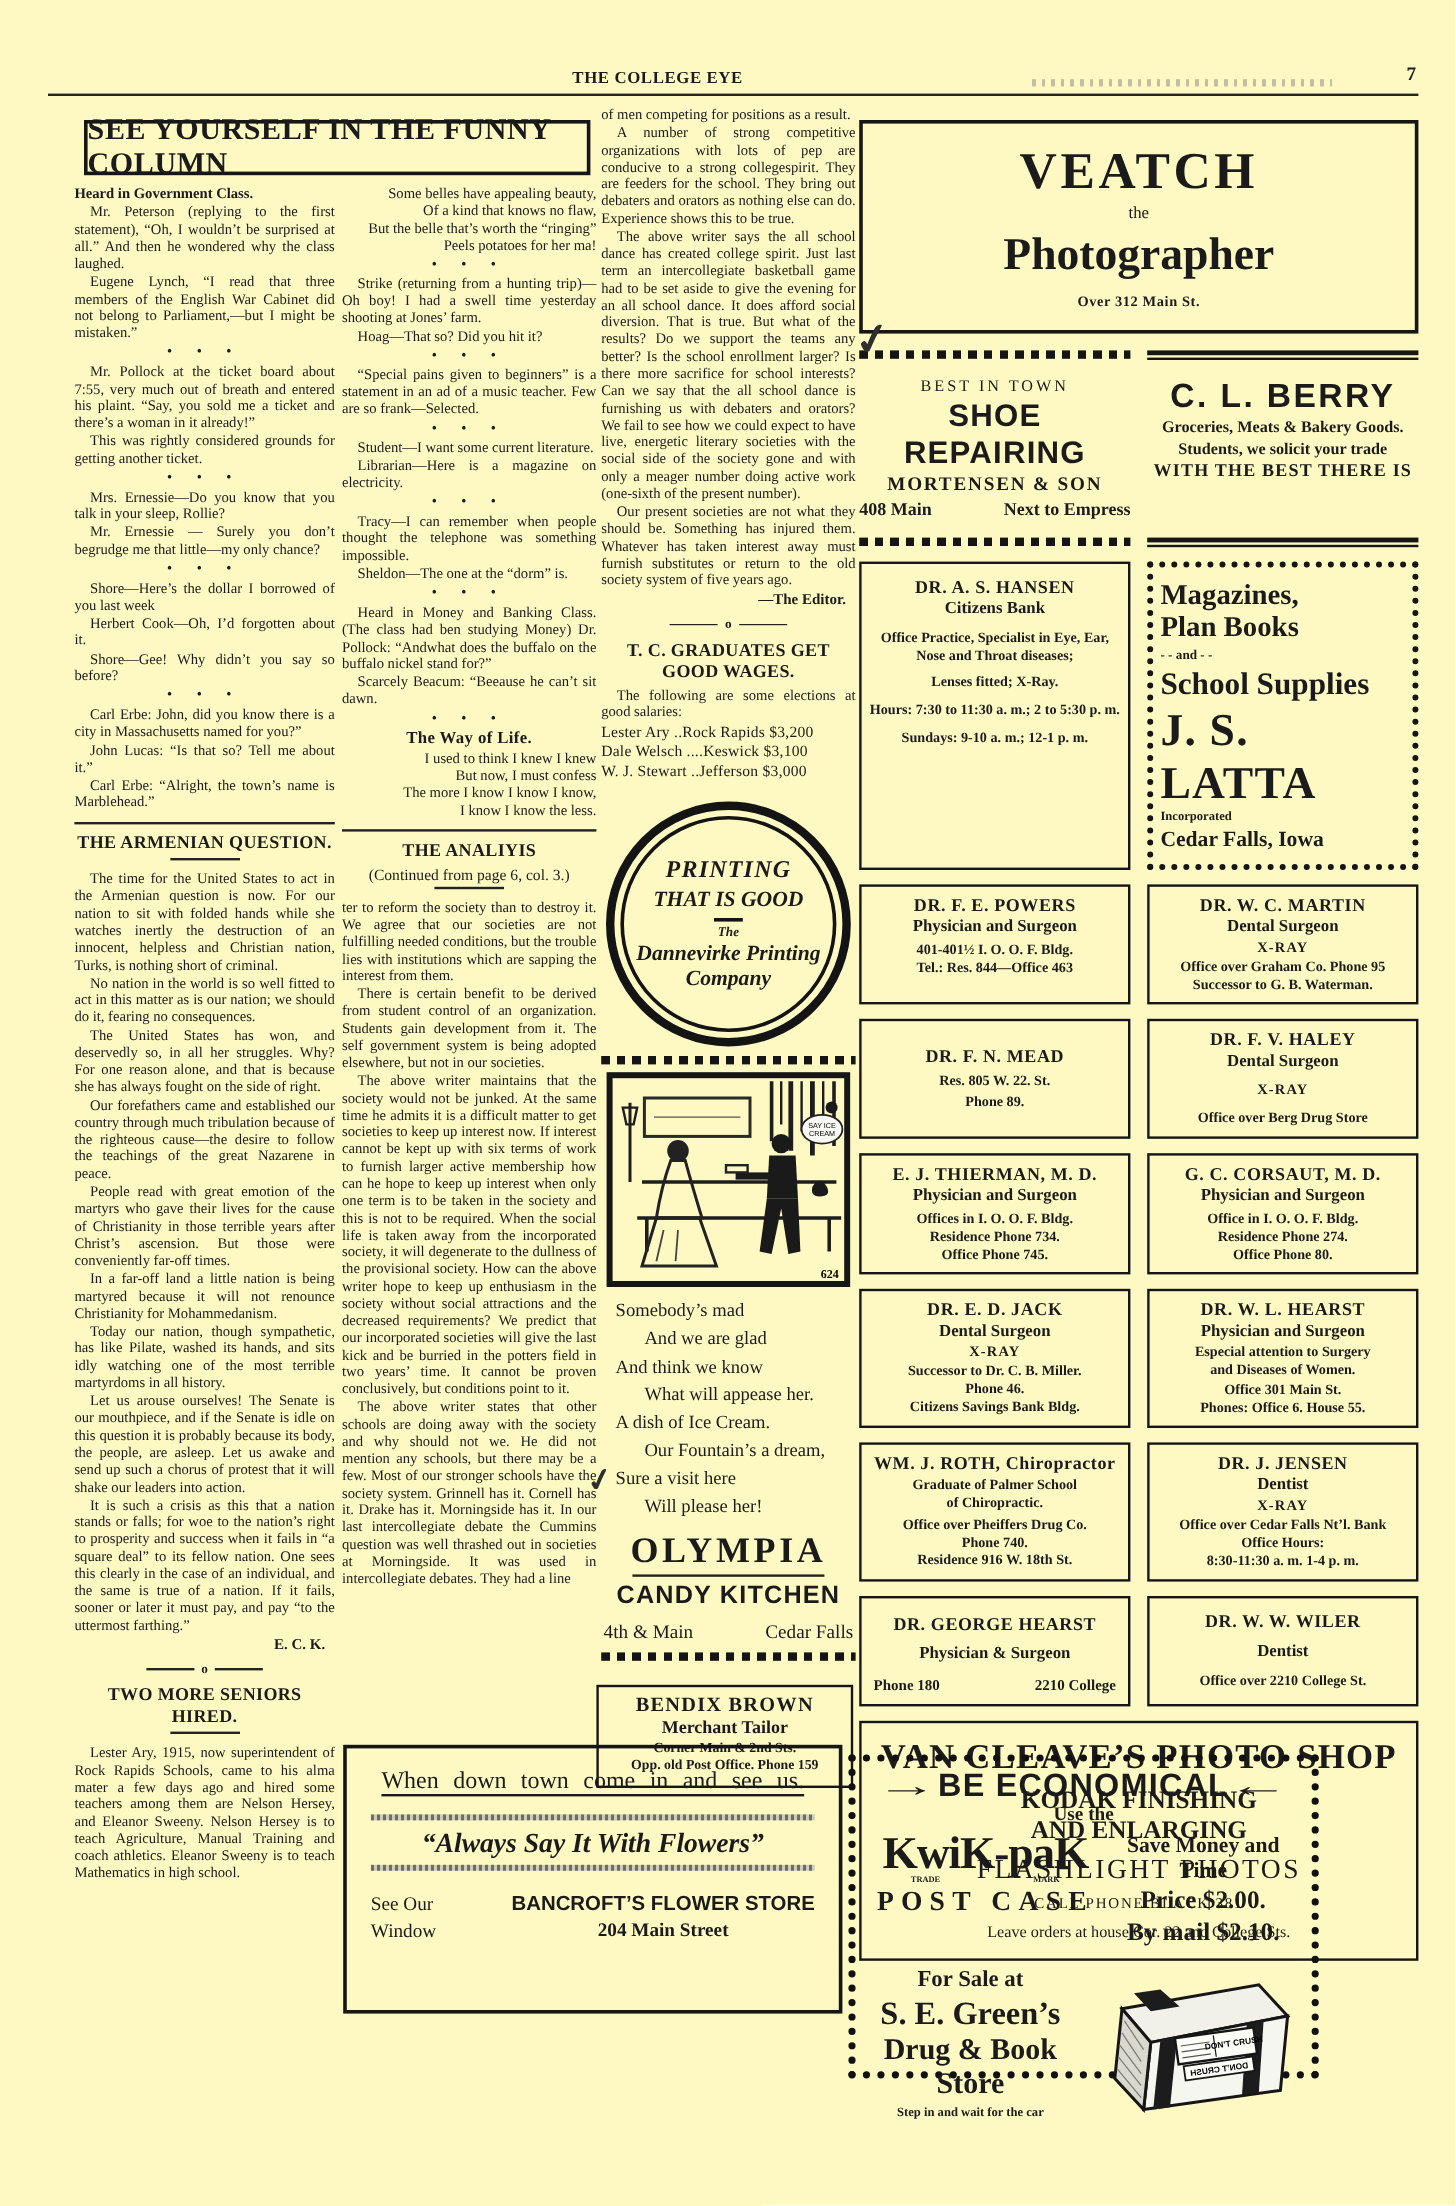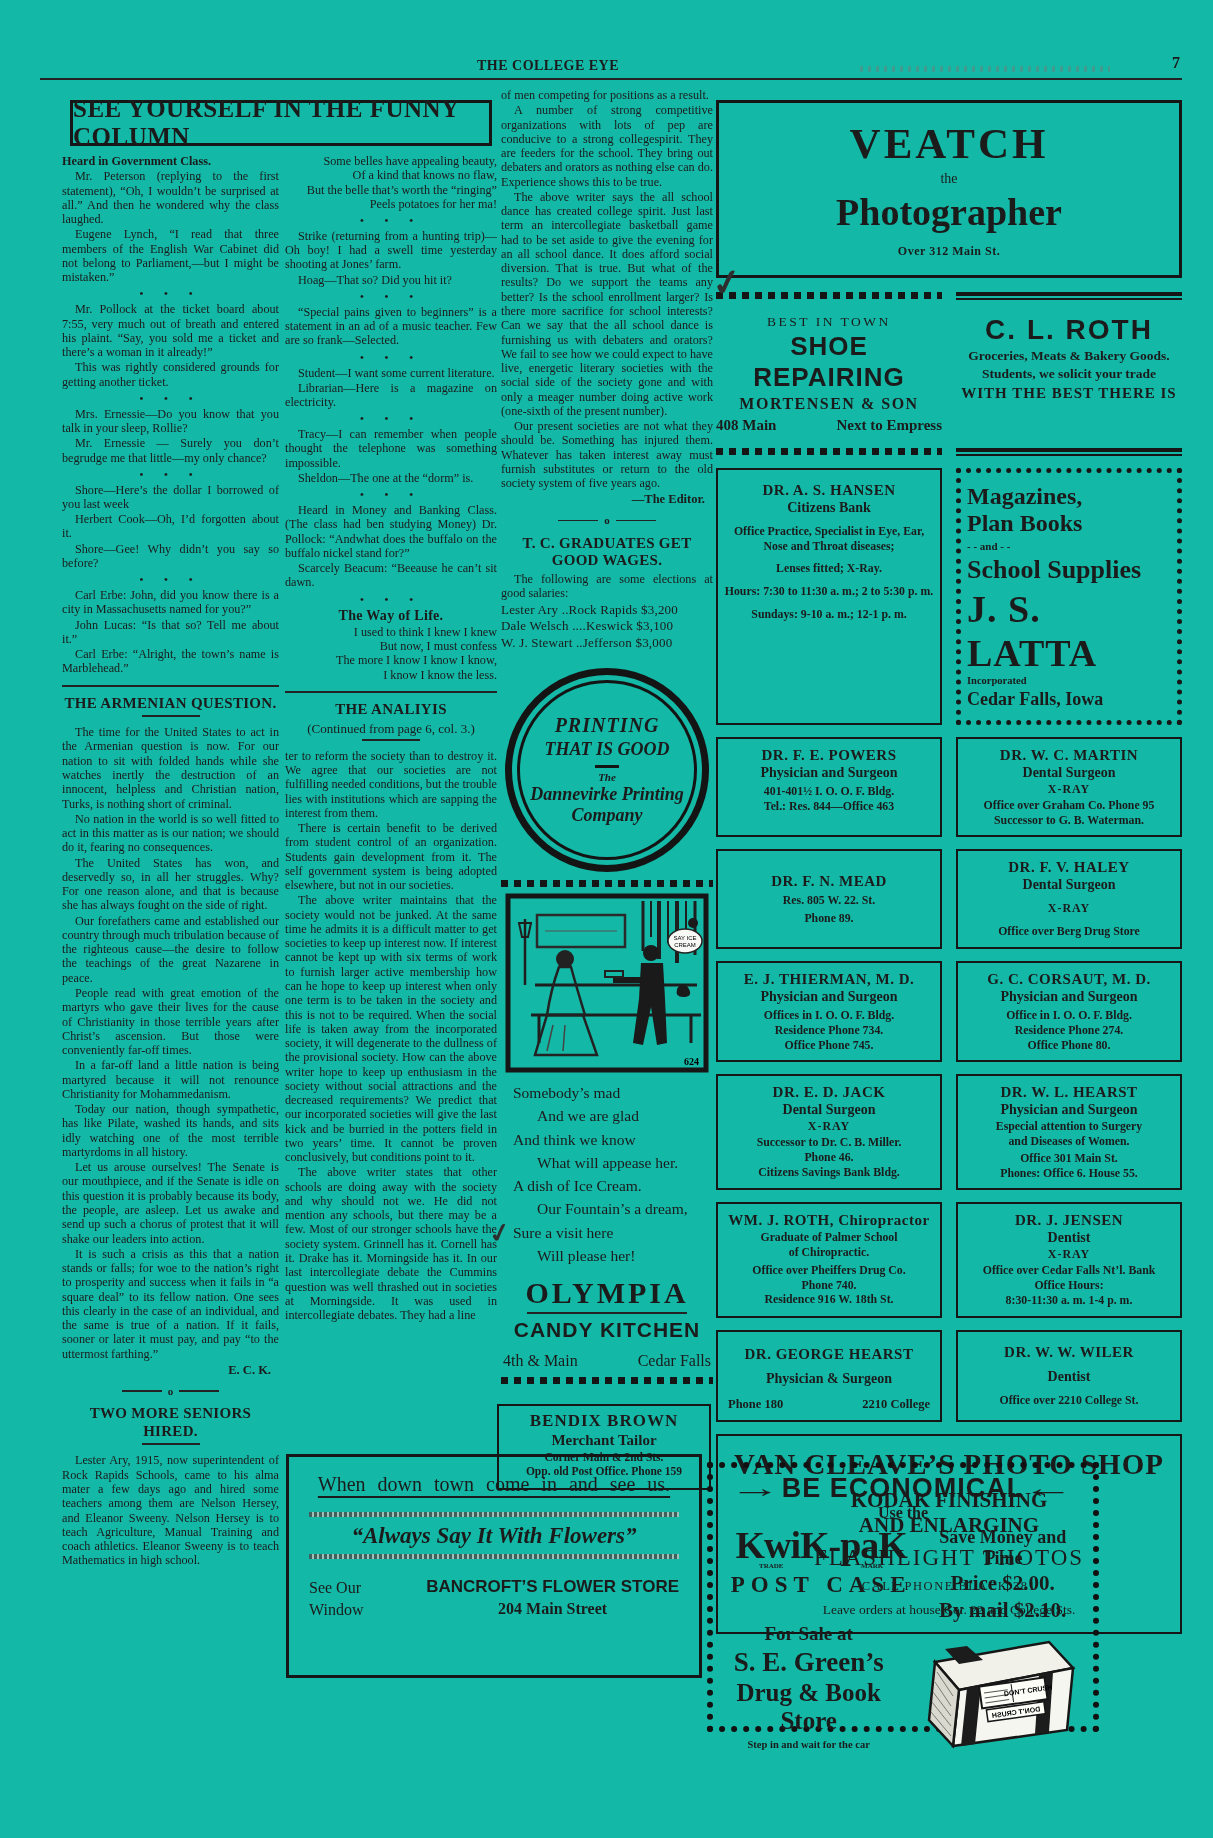--- a/index.html
+++ b/index.html
@@ -1,20 +1,20 @@
 <!DOCTYPE html>
 <html><head>
 <meta charset="utf-8">
 <style>
   * { box-sizing: border-box; margin: 0; padding: 0; }
   html,body { background:#ffffff; }
   body { width:1213px; height:1838px; }
   .page {
     position:relative; width:1213px; height:1838px; overflow:hidden;
-    background:#14b8a6; color:#1b1b1b;
+    background:#fef9c3; color:#1b1b1b;
     font-family:"Liberation Serif","DejaVu Serif",serif;
   }
   
   .mast-title { position:absolute; left:468px; top:58px; width:160px; text-align:center;
     font-size:14px; font-weight:bold; letter-spacing:.5px; }
   .mast-page { position:absolute; left:1172px; top:54px; font-size:16px; font-weight:bold; }
   .mast-rule { position:absolute; left:40px; top:78px; width:1142px; height:2px; background:#232323; }
   .mast-smudge { position:absolute; left:860px; top:66px; width:250px; height:6px; opacity:.45;
     background:repeating-linear-gradient(90deg,#777 0 3px, transparent 3px 8px); }
   
@@ -131,21 +131,21 @@
   .kp-use { text-align:center; font-size:16px; font-weight:bold; }
   .kp-mid { display:flex; justify-content:space-between; align-items:flex-start; margin-top:1px; }
   .kp-brand-wrap { width:54%; text-align:center; }
   .kp-brand { font-size:38px; font-weight:bold; letter-spacing:-1px; }
   .kp-tm { display:flex; justify-content:space-between; font-size:7px; font-weight:bold; padding:0 34px; margin-top:-5px; }
   .kp-sub { font-size:23px; font-weight:bold; letter-spacing:6px; margin-top:2px; }
   .kp-right { width:44%; text-align:center; font-weight:bold; padding-top:4px; }
   .kp-save { font-size:18px; }
   .kp-price { font-size:21px; margin-top:2px; }
   .kp-mail { font-size:21px; margin-top:2px; }
-  .kp-bottom { display:flex; justify-content:space-between; align-items:flex-end; margin-top:0; }
+  .kp-bottom { display:flex; justify-content:space-between; align-items:center; margin-top:16px; }
   .kp-sale-wrap { width:47%; text-align:center; }
   .kp-sale { font-size:19px; font-weight:bold; }
   .kp-store1 { font-size:27px; font-weight:bold; margin-top:2px; }
   .kp-store2 { font-size:25px; font-weight:bold; margin-top:1px; }
   .kp-note { font-size:10.5px; font-weight:bold; margin-top:4px; }
   
   .check { position:absolute; font-family:"Liberation Sans",sans-serif; color:#2e2e2e; font-weight:bold; }
   .check1 { left:712px; top:262px; font-size:36px; transform:rotate(-10deg); }
   .check2 { left:489px; top:1218px; font-size:26px; transform:rotate(-12deg); }
 </style>
@@ -370,21 +370,21 @@
     <div class="plain">
       <div class="shoe-tag">BEST IN TOWN</div>
       <div class="shoe-name">SHOE REPAIRING</div>
       <div class="shoe-sub">MORTENSEN &amp; SON</div>
       <div class="shoe-row">
         <span>408 Main</span>
         <span>Next to Empress</span>
       </div>
     </div>
     <div class="plain">
-      <div class="berry-name">C. L. ROTH</div>
+      <div class="berry-name">C. L. BERRY</div>
       <div class="berry-l">Groceries, Meats &amp; Bakery Goods.</div>
       <div class="berry-l">Students, we solicit your trade</div>
       <div class="berry-l3">WITH THE BEST THERE IS</div>
     </div>
 
     <div class="diamonds" style="margin:0;"></div>
     <div class="dbl" style="margin:0;"></div>
 
     <div class="adbox" style="padding-top:12px;">
       <div class="doc-name">DR. A. S. HANSEN</div>

